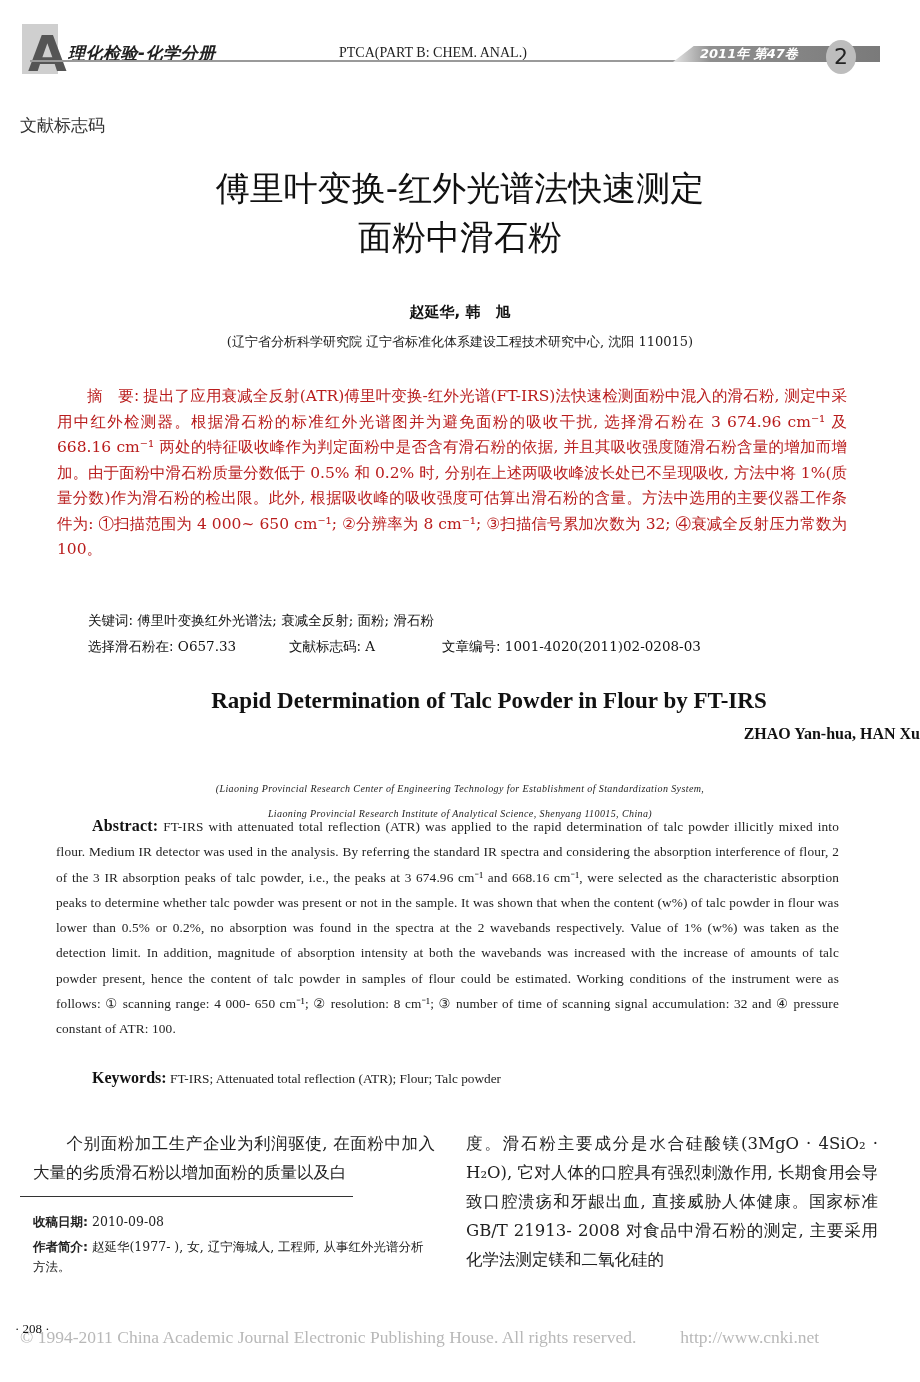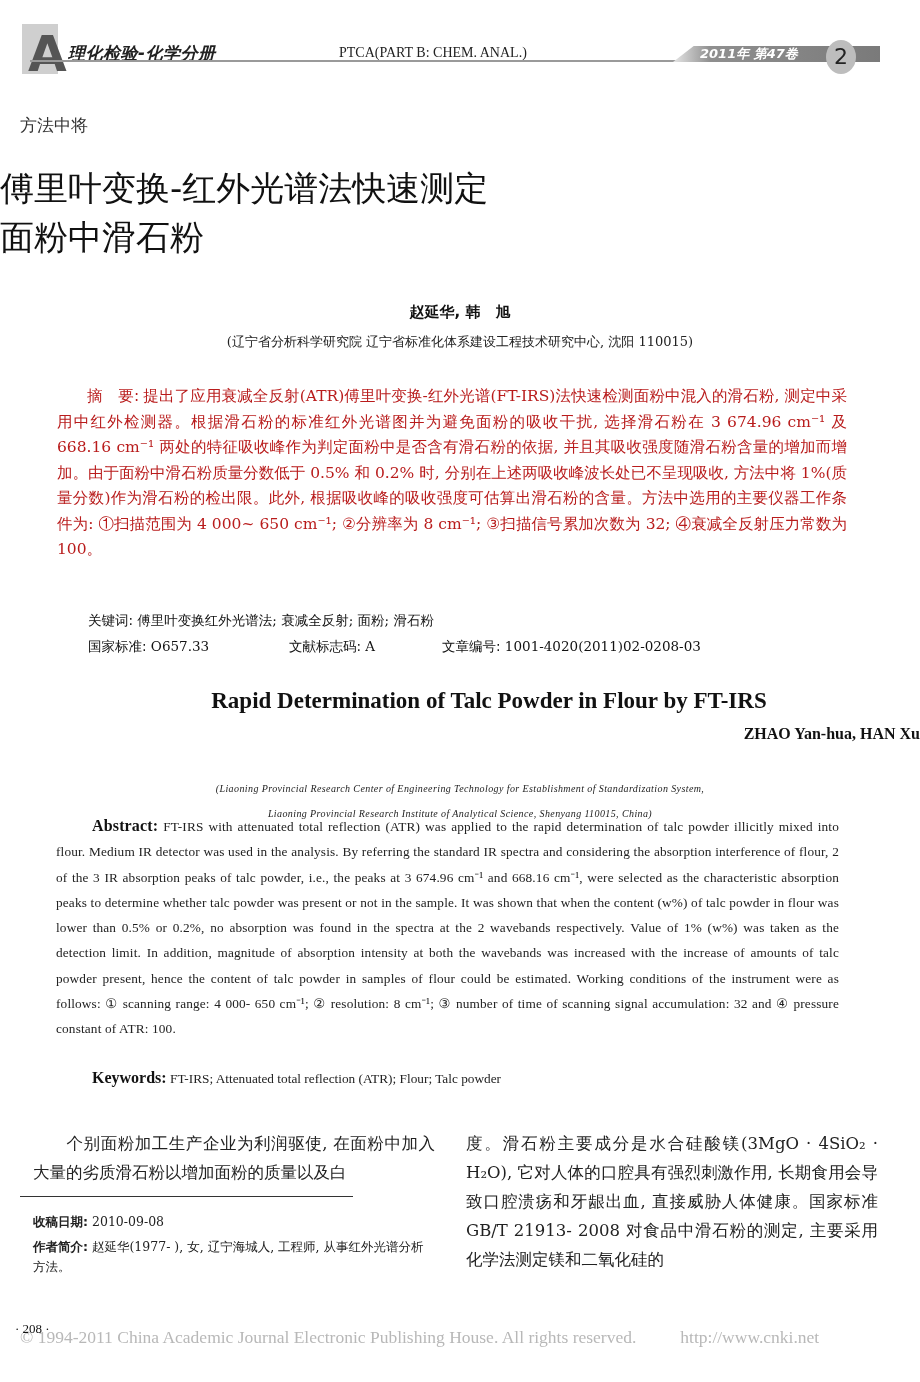--- a/index.html
+++ b/index.html
@@ -36,21 +36,21 @@
   }
   .issue-circle {
     position: absolute; left: 826px; top: 40px; width: 30px; height: 34px; border-radius: 50%;
     background: #bdbdbd; font-family: "DejaVu Sans", sans-serif; font-size: 22px; line-height: 34px;
     text-align: center; color: #222;
   }
 
   .section-tag { position: absolute; left: 20px; top: 114px; font-size: 17px; color: #333; }
 
   .title-cn {
-    position: absolute; left: 0; width: 920px; text-align: left;
+    position: absolute; left: 0; width: 920px; text-align: center;
     font-family: "DejaVu Sans", sans-serif; font-size: 34px; line-height: 46px; color: #111;
   }
   .authors-cn {
     position: absolute; left: 0; width: 920px; top: 303px; text-align: center;
     font-family: "DejaVu Sans", sans-serif; font-weight: bold; font-size: 15px; color: #111;
   }
   .affil-cn {
     position: absolute; left: 0; width: 920px; top: 333px; text-align: center;
     font-size: 13px; color: #222;
   }
@@ -117,38 +117,38 @@
 
 <div class="logo-bg"></div>
 <div class="logo-a">A</div>
 <div class="journal-cn">理化检验-化学分册</div>
 <div class="journal-en">PTCA(PART B: CHEM. ANAL.)</div>
 <div class="hdr-rule"></div>
 <div class="vol-band"></div>
 <div class="vol-text">2011年 第47卷</div>
 <div class="issue-circle">2</div>
 
-<div class="section-tag">方法中将</div>
+<div class="section-tag">文献标志码</div>
 
 <div class="title-cn" style="top:165px;">傅里叶变换-红外光谱法快速测定</div>
 <div class="title-cn" style="top:214px;">面粉中滑石粉</div>
 
 <div class="authors-cn">赵延华, 韩　旭</div>
 <div class="affil-cn">(辽宁省分析科学研究院 辽宁省标准化体系建设工程技术研究中心, 沈阳 110015)</div>
 
 <div class="abstract-cn">
   <span class="label">摘　要:</span><span>提出了应用衰减全反射(ATR)傅里叶变换-红外光谱(FT-IRS)法快速检测面粉中混入的滑石粉, 测定中采用中红外检测器。根据滑石粉的标准红外光谱图并为避免面粉的吸收干扰, 选择滑石粉在 3 674.96 cm⁻¹ 及 668.16 cm⁻¹ 两处的特征吸收峰作为判定面粉中是否含有滑石粉的依据, 并且其吸收强度随滑石粉含量的增加而增加。由于面粉中滑石粉质量分数低于 0.5% 和 0.2% 时, 分别在上述两吸收峰波长处已不呈现吸收, 方法中将 1%(质量分数)作为滑石粉的检出限。此外, 根据吸收峰的吸收强度可估算出滑石粉的含量。方法中选用的主要仪器工作条件为: ①扫描范围为 4 000~ 650 cm⁻¹; ②分辨率为 8 cm⁻¹; ③扫描信号累加次数为 32; ④衰减全反射压力常数为 100。</span>
 </div>
 
 <div class="kw-line" style="top:612px;">
   <span class="lbl">关键词:</span>
   <span>傅里叶变换红外光谱法; 衰减全反射; 面粉; 滑石粉</span>
 </div>
 <div class="kw-line" style="top:638px;">
-  <span class="lbl">国家标准:</span>
+  <span class="lbl">选择滑石粉在:</span>
   <span>O657.33</span>
 </div>
 <div class="kw-line" style="top:638px; left:289px;">
   <span class="lbl">文献标志码:</span>
   <span>A</span>
 </div>
 <div class="kw-line" style="top:638px; left:442px;">
   <span class="lbl">文章编号:</span>
   <span>1001-4020(2011)02-0208-03</span>
 </div>

